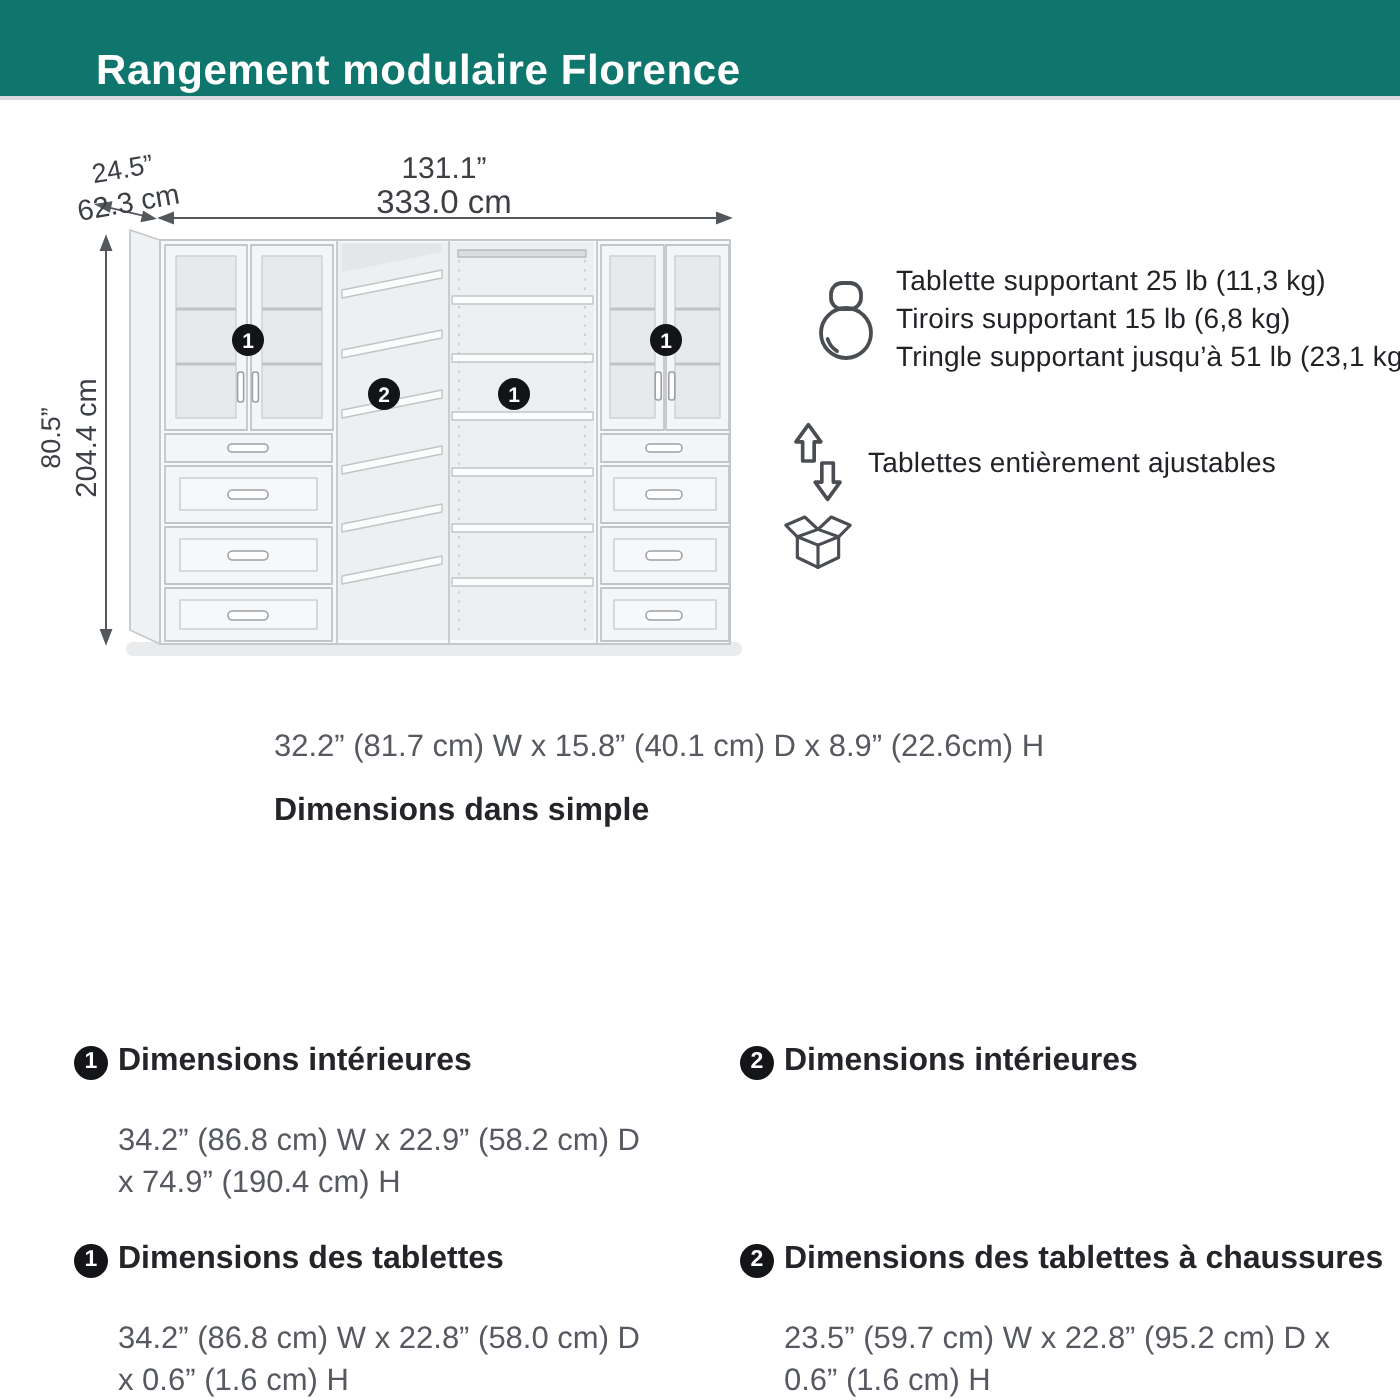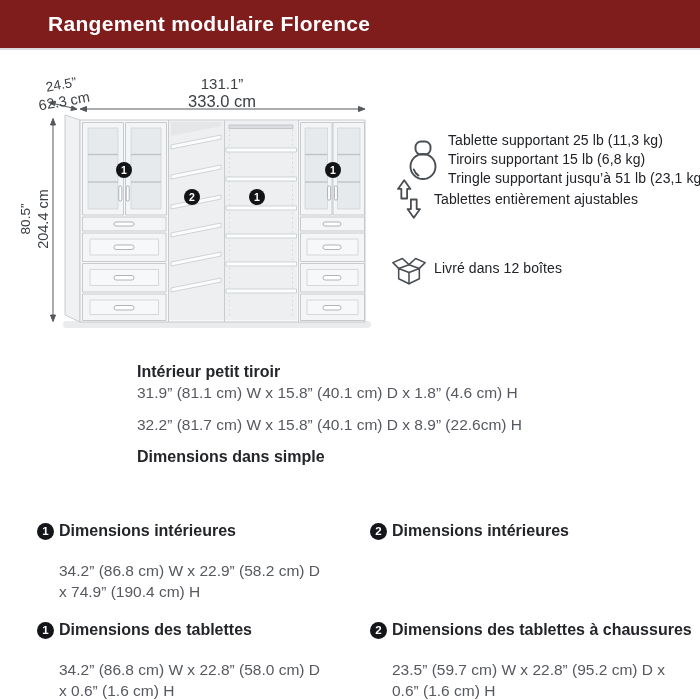--- a/index.html
+++ b/index.html
@@ -5,37 +5,37 @@
   html,body{margin:0;padding:0;}
   body{
     width:700px;height:700px;position:relative;overflow:hidden;
     background:#ffffff;
     font-family:"Liberation Sans","DejaVu Sans",sans-serif;
     -webkit-font-smoothing:antialiased;
   }
   
   .topbar{
     position:absolute;left:0;top:0;width:700px;height:48px;
-    background:#7f1d1d;border-bottom:2px solid #d9dade;
-    display:flex;align-items:center;
+    background:#0f766e;border-bottom:2px solid #d9dade;
+    display:flex;align-items:flex-end;
   }
   .topbar h1{
     margin:0 0 0 48px;font-size:21px;font-weight:bold;color:#ffffff;letter-spacing:.3px;
   }
   
   .diagram{position:absolute;left:15px;top:58px;width:385px;height:285px;}
   
   .feat{position:absolute;display:flex;align-items:center;}
   .feat .ic{width:38px;flex:0 0 38px;display:flex;justify-content:center;}
   .feat .tx{
     margin-left:6px;font-size:14px;line-height:19px;color:#202226;
     white-space:pre;letter-spacing:.1px;
   }
   .feat-1{left:404px;top:131px;}
-  .feat-2{left:390px;top:176px;}
+  .feat-2{left:390px;top:208px;}
   .feat-3{left:390px;top:247px;}
   .lineart{stroke:#4a4e53;stroke-width:1.9;fill:none;stroke-linecap:round;stroke-linejoin:round;}
   
   .specs{position:absolute;left:137px;top:362px;width:480px;}
   .spec{margin-bottom:13px;}
   .spec-title{font-size:16px;font-weight:bold;color:#232529;line-height:19px;}
   .spec-value{font-size:15.5px;color:#56595f;line-height:19px;margin-top:2px;white-space:pre;}
   
   .zones{
     position:absolute;left:37px;top:522px;
@@ -209,29 +209,24 @@
 <div class="feat feat-3">
   <span class="ic">
     <svg width="44" height="42" viewBox="0 0 46 44">
       <path class="lineart" stroke-width="1.7" d="M10.5 22.5 L23 27.5 L35.5 22.5 L35.5 35 L23 41 L10.5 35 Z"></path>
       <path class="lineart" stroke-width="1.7" d="M10.5 22.5 L23 18 L35.5 22.5"></path>
       <path class="lineart" stroke-width="1.7" d="M10.5 22.5 L3.5 15.5 L15 10.5 L23 18"></path>
       <path class="lineart" stroke-width="1.7" d="M35.5 22.5 L42.5 15.5 L31 10.5 L23 18"></path>
       <path class="lineart" stroke-width="1.7" d="M23 27.5 L23 41"></path>
     </svg>
   </span>
-  <span class="tx">Livré dans 12 boîtes</span>
 </div>
 
 <div class="specs">
   <div class="spec">
-    <div class="spec-title">Intérieur petit tiroir</div>
-    <div class="spec-value">31.9” (81.1 cm) W x 15.8” (40.1 cm) D x 1.8” (4.6 cm) H</div>
-  </div>
-  <div class="spec">
     <div class="spec-value">32.2” (81.7 cm) W x 15.8” (40.1 cm) D x 8.9” (22.6cm) H</div>
   </div>
   <div class="spec">
     <div class="spec-title">Dimensions dans simple</div>
   </div>
 </div>
 
 <div class="zones">
   <div class="zone">
     <div class="zone-head">

